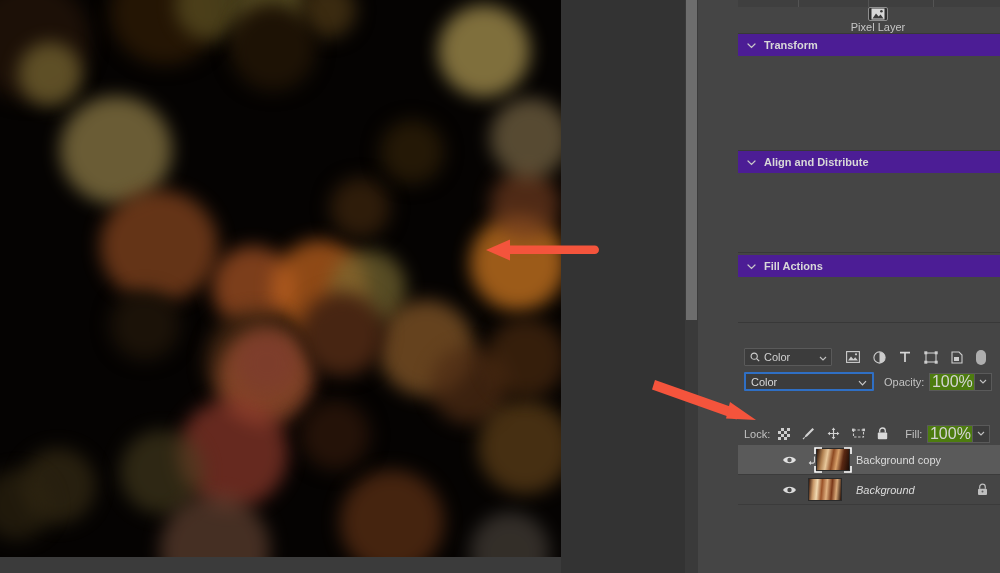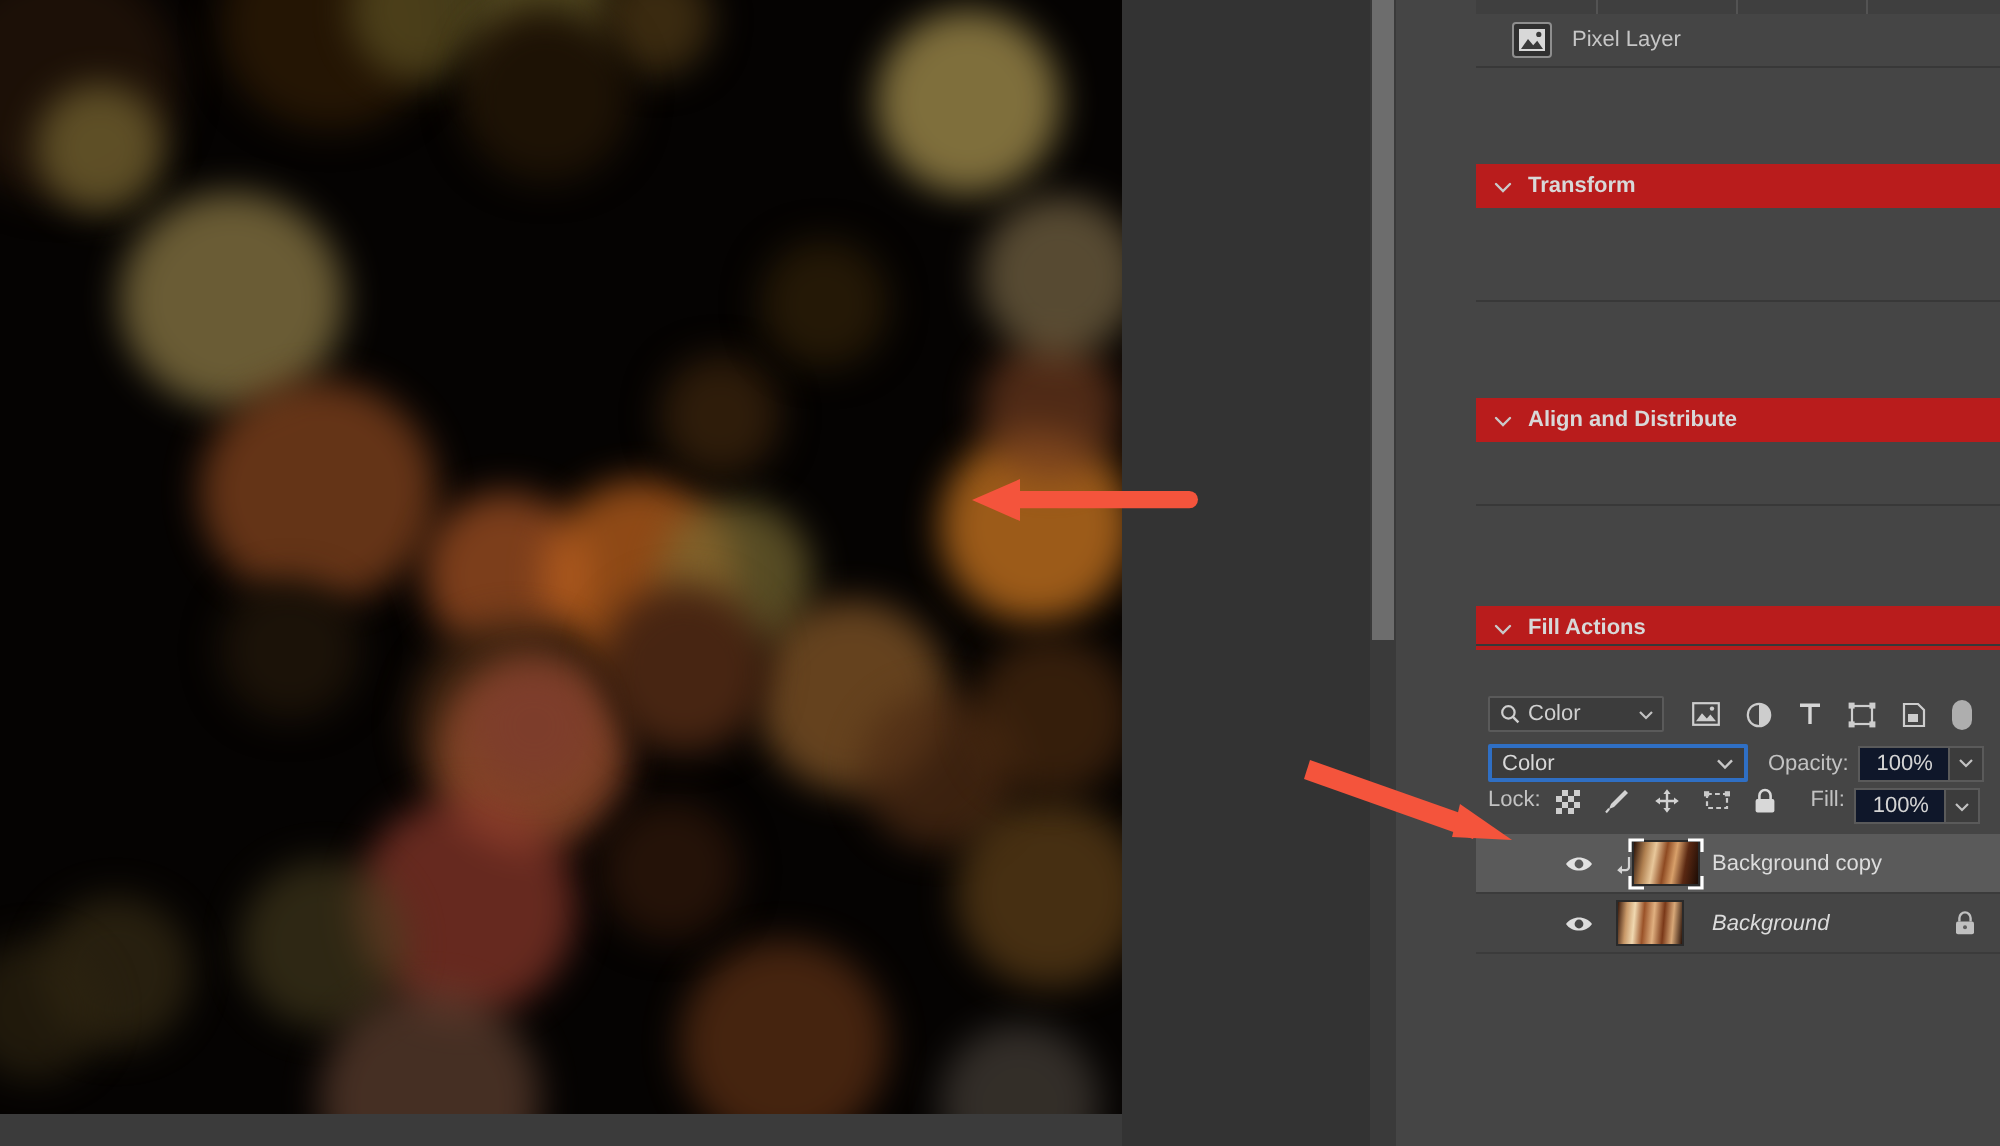--- a/index.html
+++ b/index.html
@@ -21,27 +21,27 @@
   .ws-gap { position:absolute; left:698px; top:0; width:40px; height:573px; background:#454545; }
   .ws-gap2 { position:absolute; left:561px; top:0; width:124px; height:573px; background:#333333; }
 
   
   .dock { position:absolute; left:738px; top:0; width:262px; height:573px; background:#454545; }
 
   .tabstrip { position:absolute; left:0; top:0; width:262px; height:7px; background:#3f3f3f; }
   .tabstrip i { position:absolute; top:0; width:1px; height:7px; background:#535353; }
 
   .prop-head { position:absolute; left:0; top:7px; width:262px; height:27px; background:#454545;
-               display:flex; align-items:center; padding-left:8px; border-bottom:1px solid #383838; }
+               display:flex; align-items:center; padding-left:8px; border-bottom:1px solid #383838;flex-direction:column; }
   .pixel-ico { width:20px; height:18px; border:1px solid #8e8e8e; background:#2f2f2f; border-radius:2px;
                display:flex; align-items:center; justify-content:center; }
   .pixel-ico svg { display:block; }
   .prop-head span { margin-left:10px; color:#c6c6c6; font-size:11px; }
 
-  .section { position:absolute; left:0; width:262px; background:#b91c1c;margin-top:48px; }
+  .section { position:absolute; left:0; width:262px; background:#4c1d95; }
   .sec-title { display:flex; align-items:center; height:22px; padding-left:8px; font-weight:bold; color:#d8d8d8; font-size:11px; }
   .chev { width:11px; height:11px; margin-right:7px; flex:0 0 auto; }
 
   .divline { position:absolute; left:0; width:262px; height:1px; background:#383838; }
 
   
   .layers-panel { position:absolute; left:0; top:345px; width:262px; height:228px; background:#454545; }
   .lp-tabs { position:relative; height:23px; background:#3f3f3f; display:flex; align-items:flex-end; }
   .lp-tab { height:23px; padding:0 11px; display:flex; align-items:center; font-size:11px; color:#9a9a9a; }
   .lp-tab.active { background:#454545; color:#e2e2e2; font-weight:bold; border-top:2px solid #6a9fd4; }
@@ -55,26 +55,26 @@
   .kind-sel span { color:#d0d0d0; font-size:11px; }
   .kind-caret { margin-left:auto; margin-right:4px; }
   .ficons { display:flex; align-items:center; gap:13px; margin-left:14px; }
   .pill { width:10px; height:15px; border-radius:5px; background:#aeaeae; }
 
   .blend-row { position:relative; height:25px; background:#454545; display:flex; align-items:center; padding:0 6px; }
   .blend-sel { width:130px; height:19px; background:#3c3c3c; border:2px solid #2f6fc4; border-radius:1px;
                display:flex; align-items:center; padding-left:5px; }
   .blend-sel span { color:#d8d8d8; font-size:11px; }
   .op-lbl { margin-left:10px; color:#c2c2c2; }
-  .num-fld { width:46px; height:18px; background:#0f172a; border:1px solid #5a5a5a; margin-left:5px;
-             display:flex; align-items:center; justify-content:center; color:#d4d4d4; font-size:11px; }
+  .num-fld { width:46px; height:18px; background:#4d7c0f; border:1px solid #5a5a5a; margin-left:5px;
+             display:flex; align-items:center; justify-content:center; color:#d4d4d4; font-size:16px; }
   .num-caret { width:17px; height:18px; border:1px solid #5a5a5a; border-left:0; background:#3c3c3c;
                display:flex; align-items:center; justify-content:center; }
 
-  .lock-row { position:relative; height:23px; background:#454545; display:flex; align-items:flex-start; padding:0 6px; }
+  .lock-row { position:relative; height:23px; background:#454545; display:flex; align-items:center; padding:0 6px;margin-top:28px; }
   .lock-row .lk { color:#c2c2c2; margin-right:8px; }
   .lk-icons { display:flex; align-items:center; gap:12px; }
 
   .layer-row { position:relative; height:30px; display:flex; align-items:center;
                border-bottom:1px solid #3b3b3b;padding-left:36px; }
   .layer-row.sel { background:#5a5a5a; }
   .eye { width:30px; display:flex; align-items:center; justify-content:center; flex:0 0 auto; }
   .thumb-wrap { position:relative; width:46px; height:30px; display:flex; align-items:center; flex:0 0 auto; }
   .clip-arrow { position:absolute; left:4px; top:11px; width:8px; height:9px; }
   .thumb { width:34px; height:23px; border:1px solid #2a2a2a; overflow:hidden; position:relative; margin-left:12px; }

